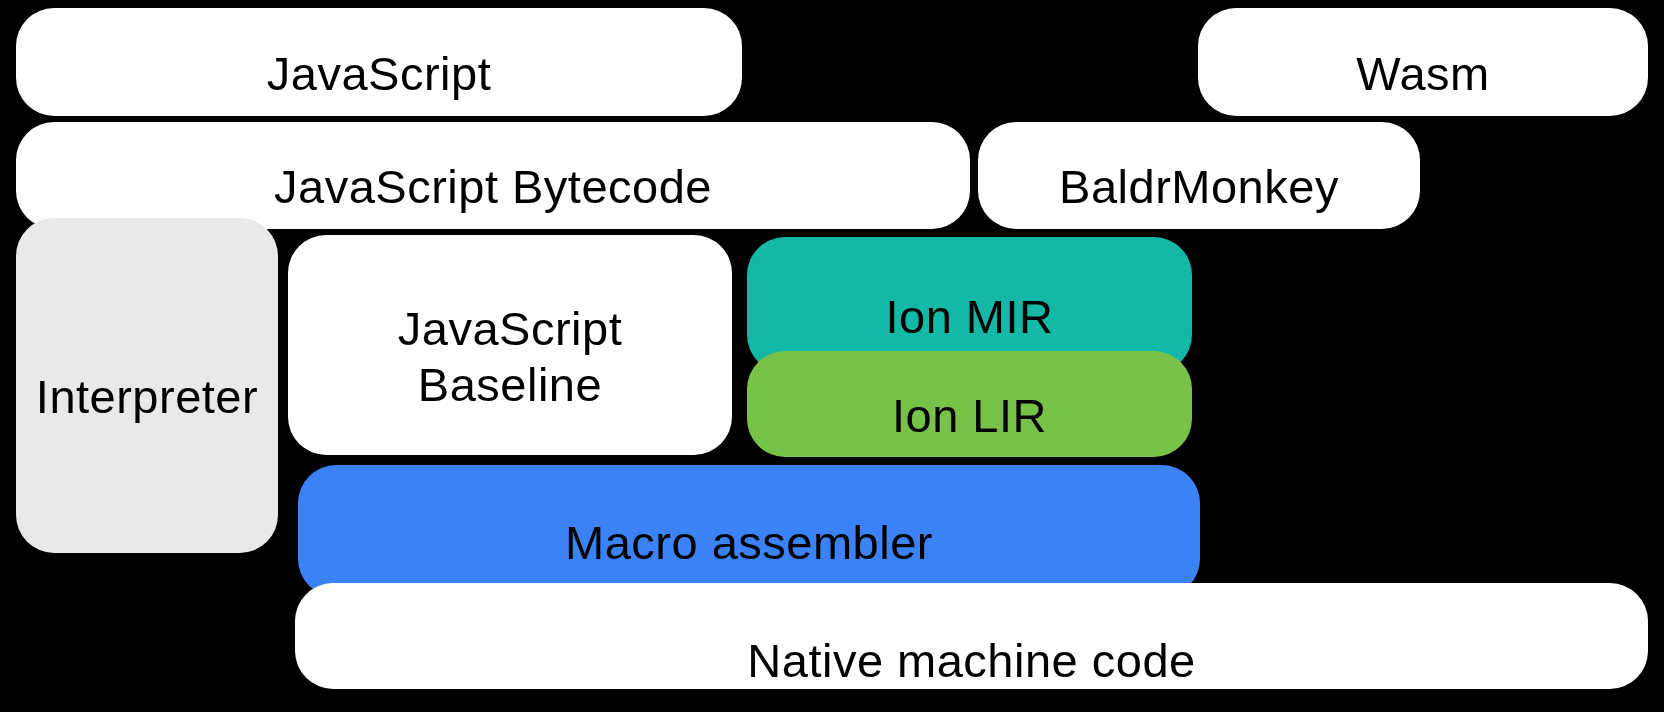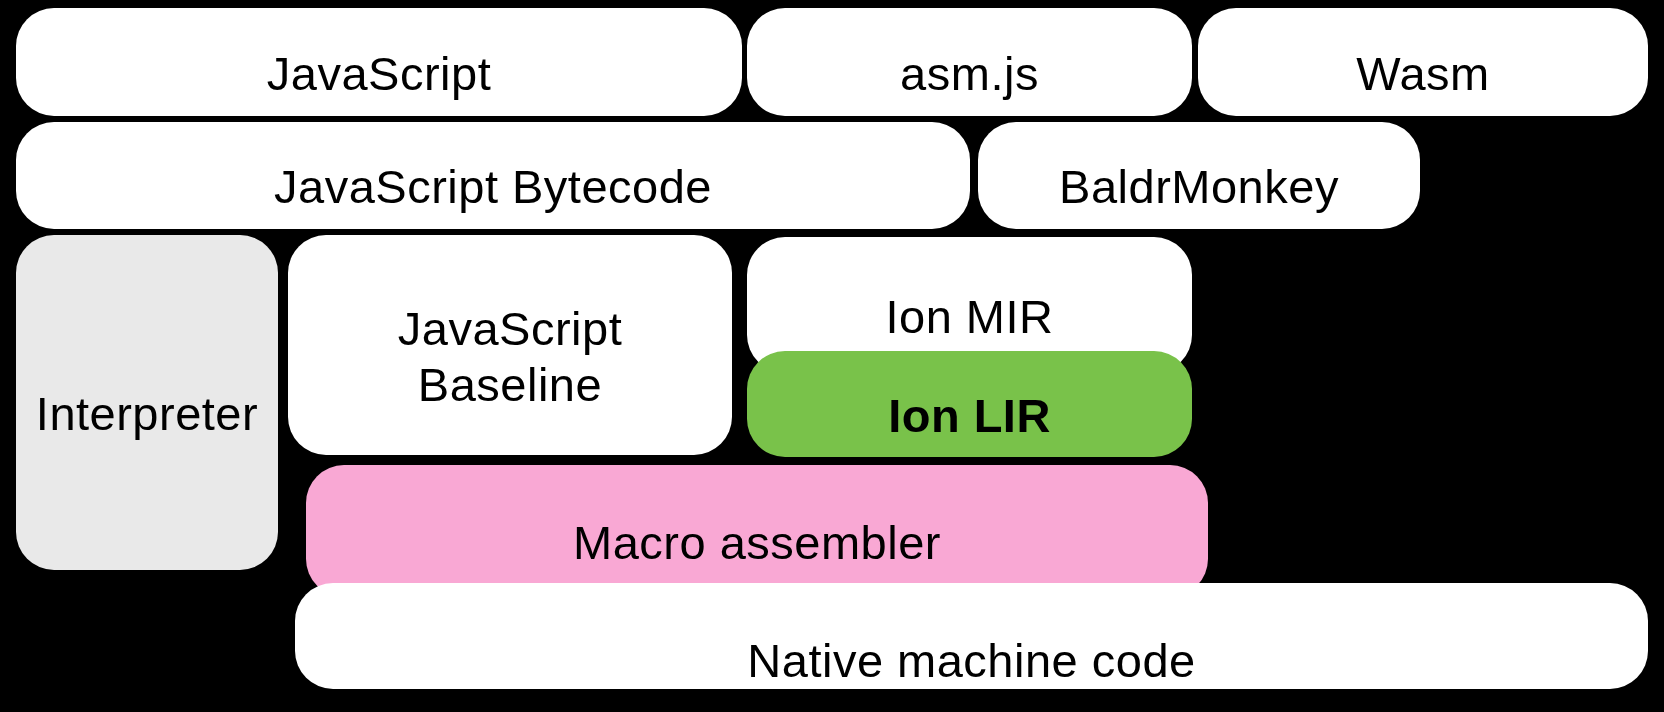--- a/index.html
+++ b/index.html
@@ -36,54 +36,51 @@
   }
 </style>
 </head>
 <body>
 
 <div class="stage" id="diagram-stage" style="background: rgb(0, 0, 0);">
   <div class="box" style="left: 16px; top: 8px; width: 726px; height: 108px; background: rgb(255, 255, 255);">
     <span class="box-label" style="color: rgb(0, 0, 0);">JavaScript</span>
   </div>
 
-  <div class="box" style="left: 747px; top: 8px; width: 445px; height: 108px; background: rgb(255, 255, 255);">
-    <span class="box-label" style="color: rgb(0, 0, 0);">asm.js</span>
-  </div>
 
   <div class="box" style="left: 16px; top: 122px; width: 954px; height: 107px; background: rgb(255, 255, 255);">
     <span class="box-label" style="color: rgb(0, 0, 0);">JavaScript Bytecode</span>
   </div>
 
   <div class="box" style="left: 1198px; top: 8px; width: 450px; height: 108px; background: rgb(255, 255, 255);">
     <span class="box-label" style="color: rgb(0, 0, 0);">Wasm</span>
   </div>
 
   <div class="box" style="left: 978px; top: 122px; width: 442px; height: 107px; background: rgb(255, 255, 255); align-items: center;">
     <span class="box-label" style="color: rgb(0, 0, 0);">BaldrMonkey</span>
   </div>
 
-  <div class="box" style="left: 16px; top: 235px; width: 262px; height: 335px; background: rgb(233, 233, 233);">
+  <div class="box" style="left: 16px; top: 218px; width: 262px; height: 335px; background: rgb(233, 233, 233);">
     <span class="box-label" style="color: rgb(0, 0, 0);">Interpreter</span>
   </div>
 
   <div class="box" style="left: 288px; top: 235px; width: 444px; height: 220px; background: rgb(255, 255, 255);">
     <span class="box-label" style="color: rgb(0, 0, 0);">JavaScript
 Baseline</span>
   </div>
 
-  <div class="box" style="left: 747px; top: 237px; width: 445px; height: 136px; background: #ffffff;">
+  <div class="box" style="left: 747px; top: 237px; width: 445px; height: 136px; background: #14b8a6;">
     <span class="box-label" style="color: rgb(0, 0, 0);">Ion MIR</span>
   </div>
 
   <div class="box" style="left: 747px; top: 351px; width: 445px; height: 106px; background: rgb(121, 194, 74);">
-    <span class="box-label" style="color: rgb(0, 0, 0); font-weight: bold;">Ion LIR</span>
+    <span class="box-label" style="color: rgb(0, 0, 0);">Ion LIR</span>
   </div>
 
 
-  <div class="box" style="left: 306px; top: 465px; width: 902px; height: 132px; background: #f9a8d4;">
+  <div class="box" style="left: 298px; top: 465px; width: 902px; height: 132px; background: #3b82f6;">
     <span class="box-label" style="color: rgb(0, 0, 0);">Macro assembler</span>
   </div>
 
   <div class="box" style="left: 295px; top: 583px; width: 1353px; height: 106px; background: rgb(255, 255, 255); align-items: flex-end;">
     <span class="box-label" style="color: rgb(0, 0, 0);">Native machine code</span>
   </div>
 </div>
 
 </body></html>

